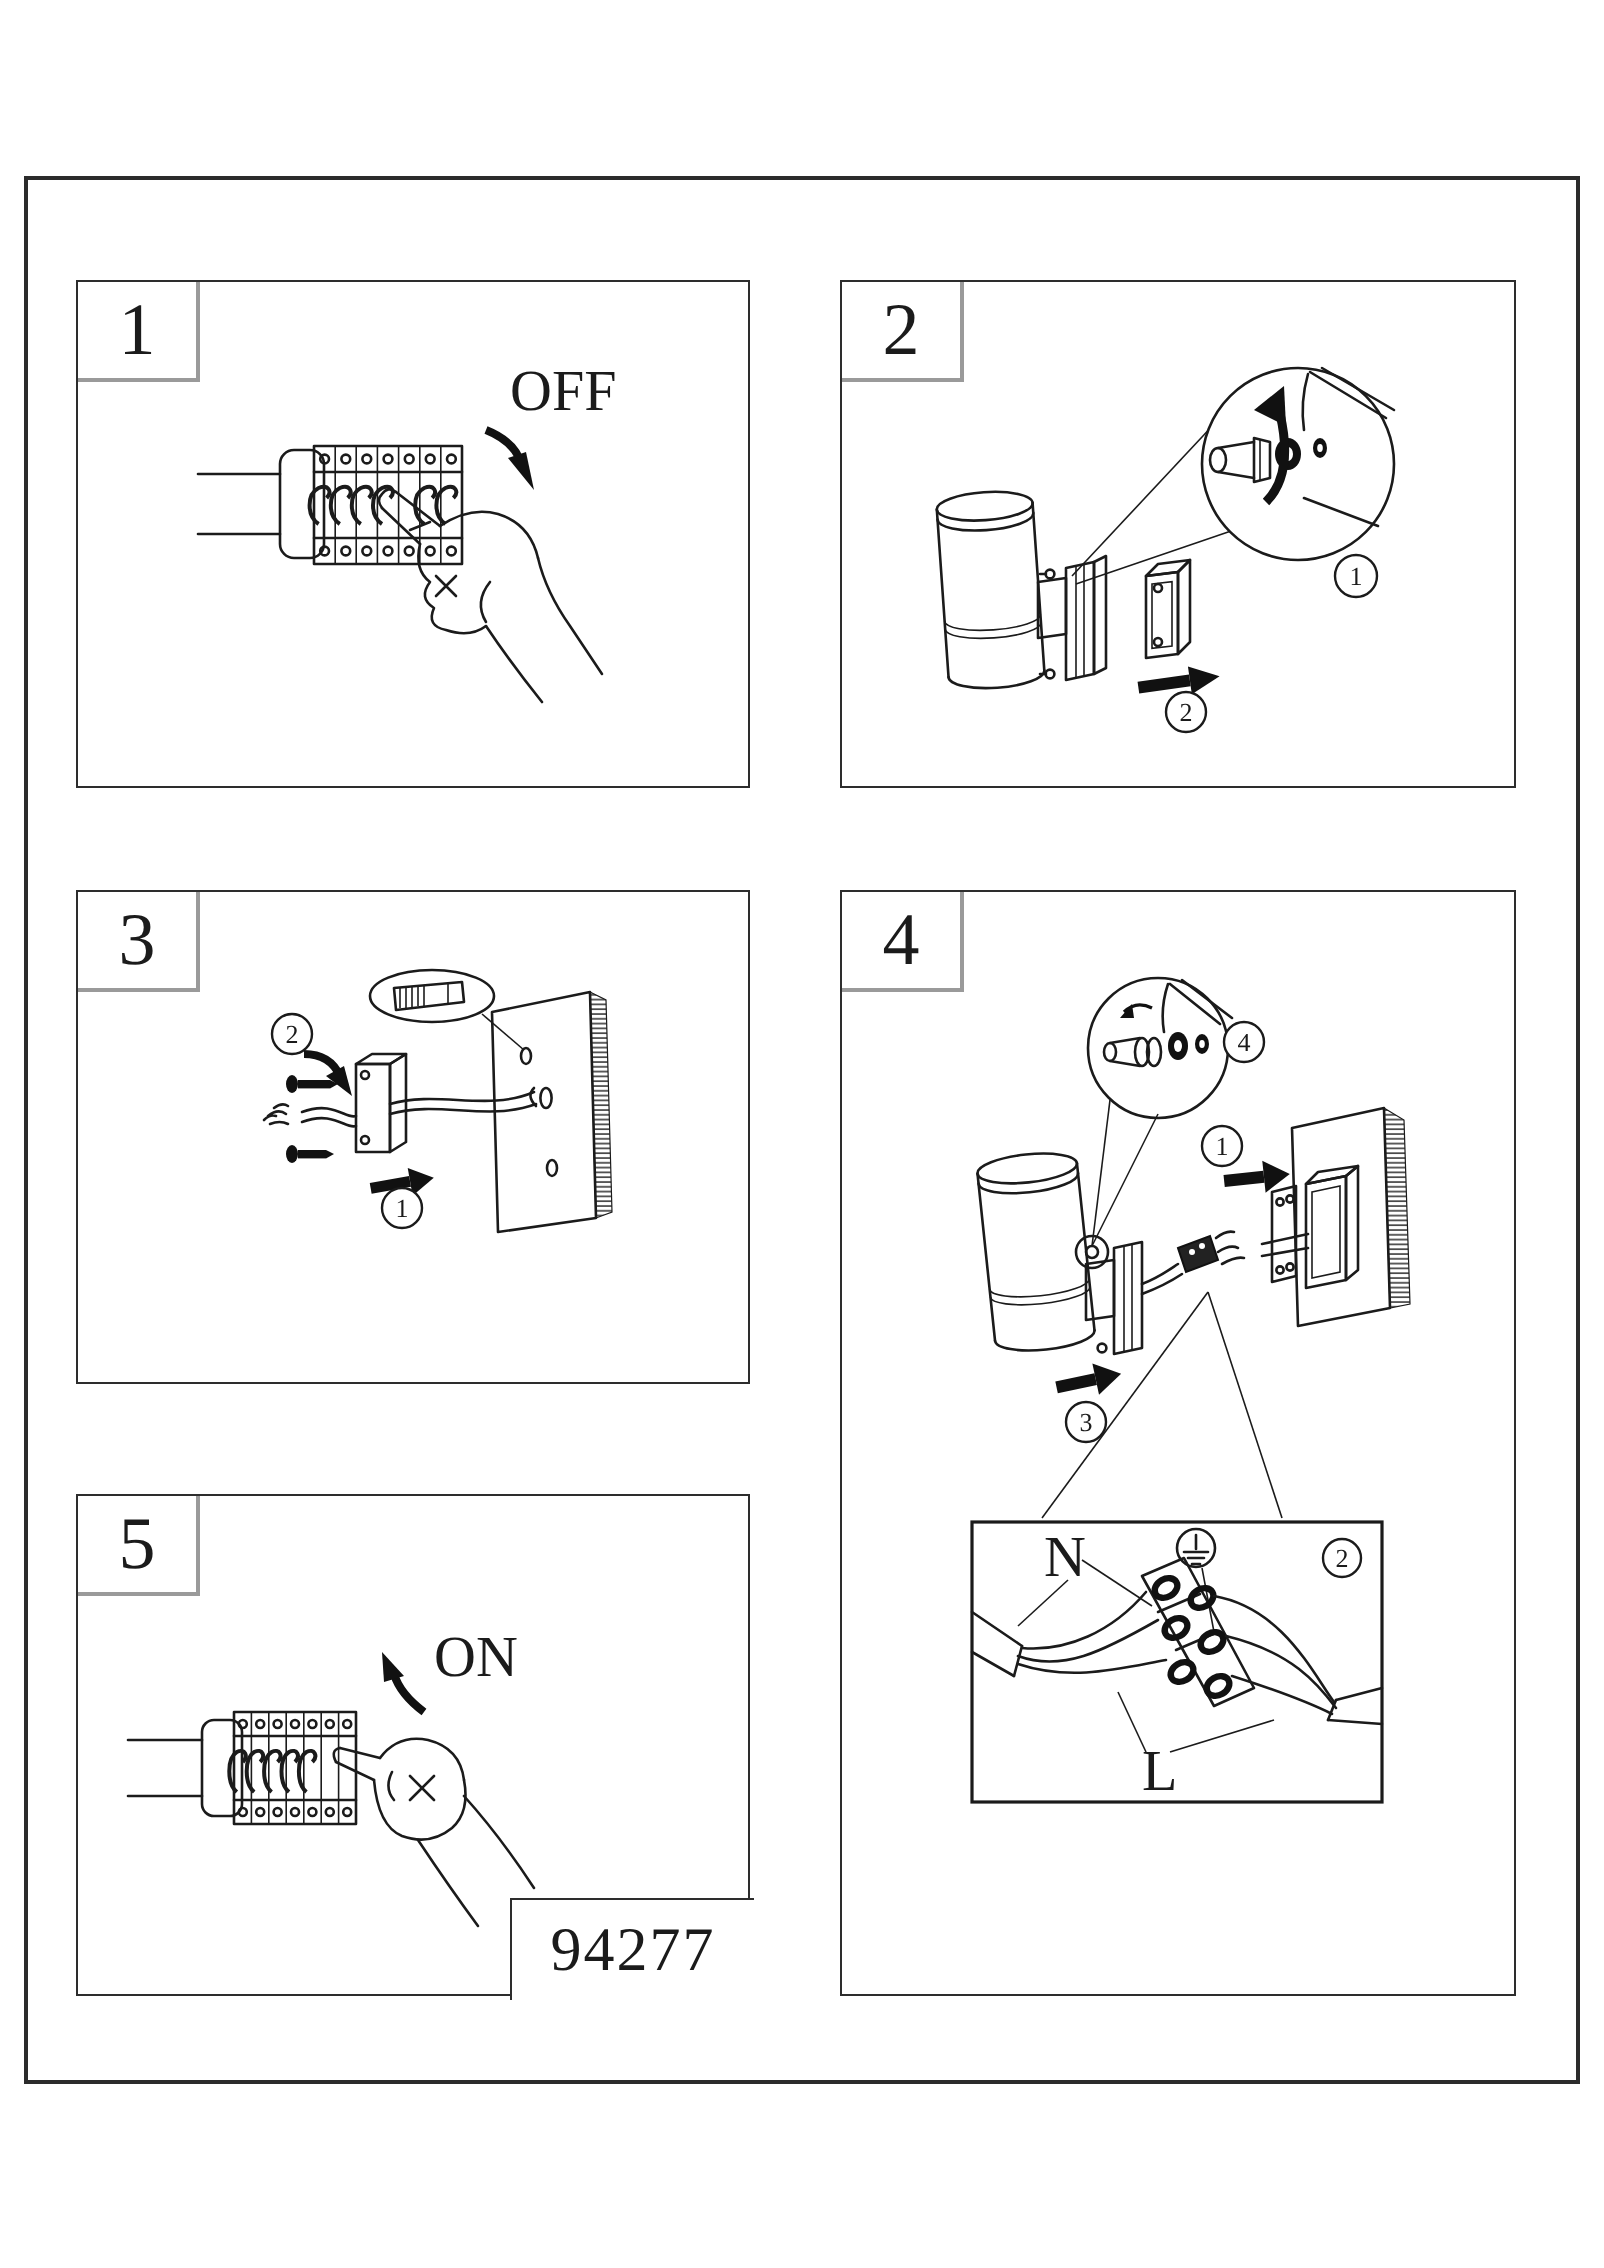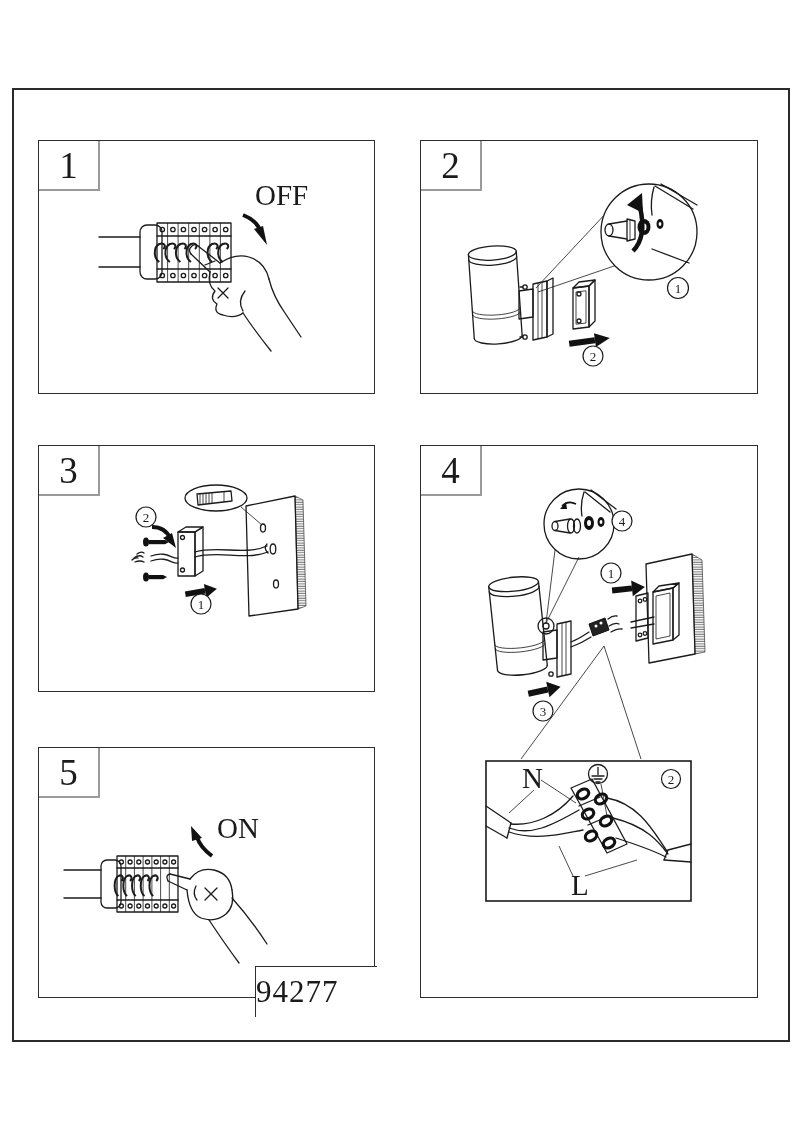--- a/index.html
+++ b/index.html
@@ -19,23 +19,23 @@
   .tab span{font-size:37px;line-height:1;}
   .art{position:absolute;left:0;top:0;z-index:1;}
   .ln{stroke:#1b1b1b;fill:none;stroke-width:1.3;stroke-linecap:round;stroke-linejoin:round;}
   .thin{stroke:#1b1b1b;fill:none;stroke-width:0.8;}
   .blk{fill:#111111;stroke:none;}
   .bold{stroke:#111111;fill:none;stroke-width:3.2;}
   .callout-circle{fill:#ffffff;stroke:#1b1b1b;stroke-width:1.2;}
   .callout-num{font-family:"Liberation Serif",serif;font-size:13px;fill:#1b1b1b;
        text-anchor:middle;}
   .label-txt{font-family:"Liberation Serif",serif;fill:#1b1b1b;}
-  #model-box{position:absolute;left:216px;top:218px;width:121px;height:50px;
+  #model-box{position:absolute;left:216px;top:201px;width:121px;height:50px;
        border-top:1.6px solid #2d2d2d;border-left:1.6px solid #2d2d2d;
-       display:flex;align-items:center;justify-content:flex-start;z-index:2;background:#fff;}
+       display:flex;align-items:center;justify-content:center;z-index:2;background:#fff;}
   #model-box span{font-size:31px;letter-spacing:1px;}
 </style>
 </head>
 <body>
 
 <div id="page">
   <div id="sheet-border"></div>
 
   <div class="panel" id="panel-1">
     <div class="tab">

